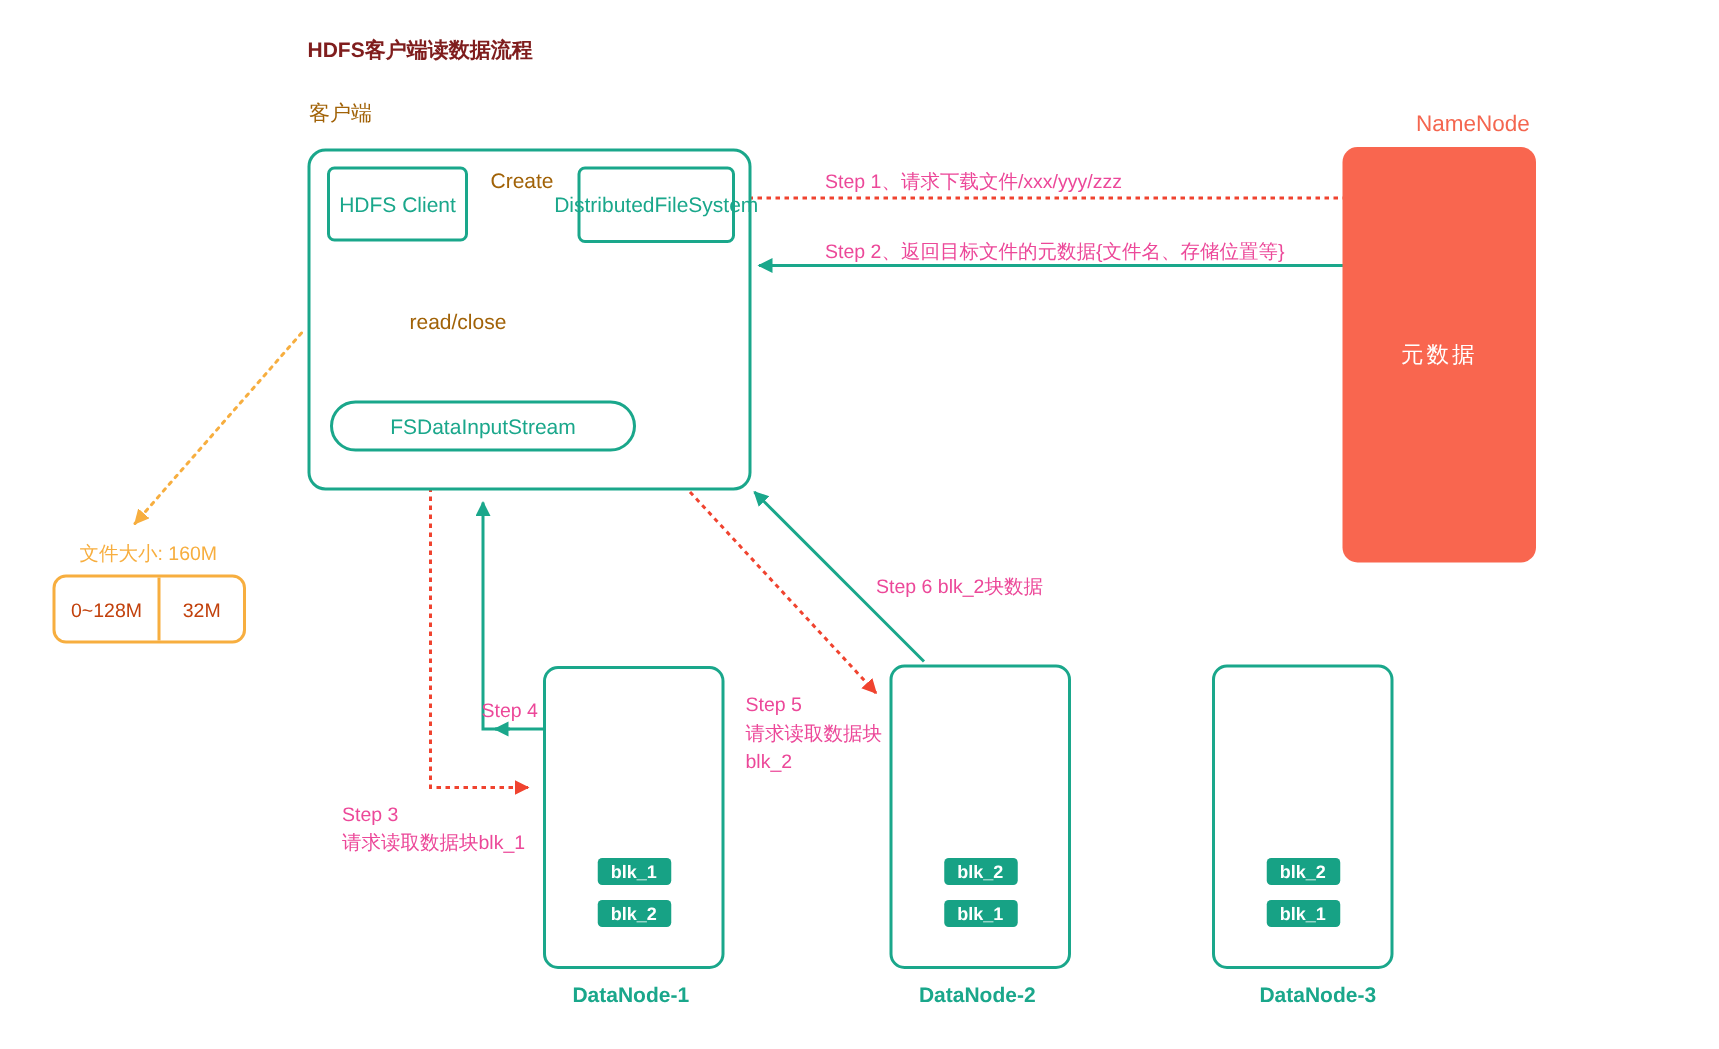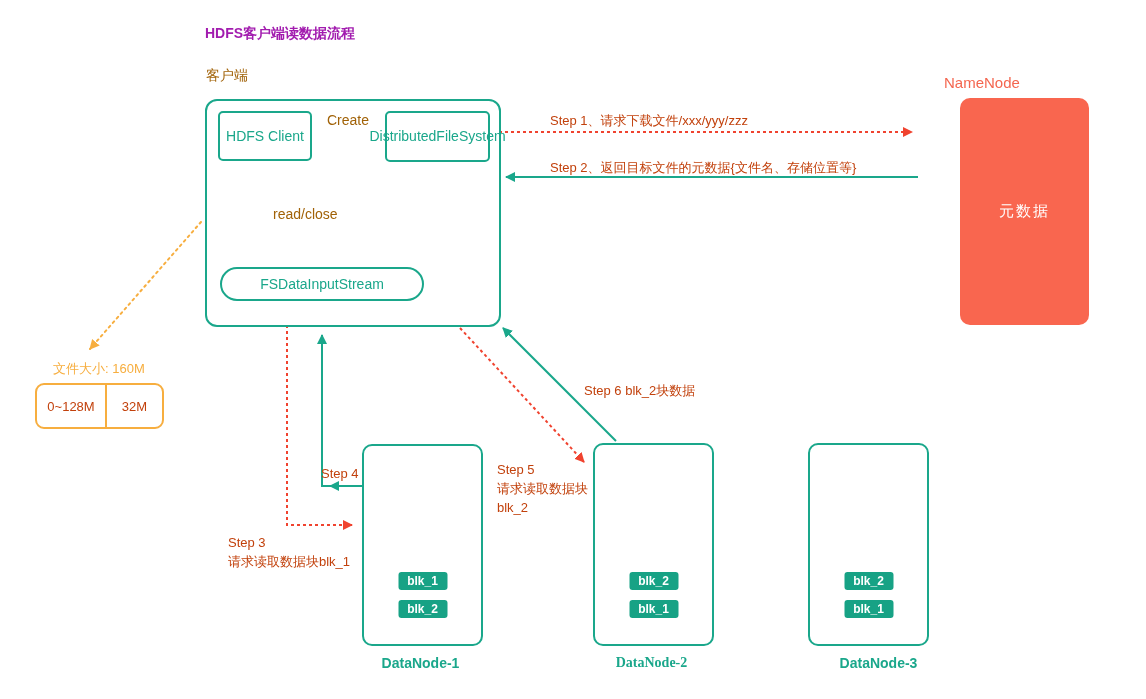--- a/index.html
+++ b/index.html
@@ -7,39 +7,39 @@
     position:relative;width:1146px;height:699px;background:#ffffff;overflow:hidden;
     font-family:"Liberation Sans","DejaVu Sans",sans-serif;
   }
   .abs{position:absolute;}
   svg.layer{position:absolute;left:0;top:0;pointer-events:none;}
   
   .teal-box{border:2px solid #1aa78b;border-radius:12px;background:#fff;}
   .teal-inner{border:2px solid #1aa78b;border-radius:5px;background:#fff;color:#1aa78b;
     display:flex;align-items:center;justify-content:center;font-size:14px;}
   .teal-text{color:#a16207;font-size:14px;}
-  .red-text{color:#c2410c;font-size:13px;line-height:19px;}
+  .red-text{color:#ec4899;font-size:13px;line-height:19px;}
   .orange-text{color:#f7ae3f;font-size:13px;}
   
   .namenode{background:#f9664f;border-radius:10px;display:flex;align-items:center;justify-content:center;}
   .namenode-label{color:#f4664f;font-size:15px;}
   .namenode-content{color:#ffffff;font-size:15px;letter-spacing:2px;}
   
   .file-box{border:2px solid #f7ae3f;border-radius:9px;display:flex;}
   .file-cell{display:flex;align-items:center;justify-content:center;color:#c2410c;font-size:13px;}
   .file-cell.left{width:68px;border-right:2px solid #f7ae3f;}
   .file-cell.right{flex:1;}
   
   .dn-box{border:2px solid #1aa78b;border-radius:10px;background:#fff;}
   .blk-stack{position:absolute;left:50%;bottom:26px;transform:translateX(-50%);
     display:flex;flex-direction:column;gap:10px;align-items:flex-start;}
   .blk{width:49px;height:18px;background:#17a285;border-radius:3px;color:#fff;
     font-size:12px;font-weight:bold;display:flex;align-items:center;justify-content:center;}
   .dn-label{color:#1aa78b;font-size:14px;font-weight:bold;text-align:center;}
-  .title{color:#a21caf;font-size:14px;font-weight:bold;}
+  .title{color:#7f1d1d;font-size:14px;font-weight:bold;}
   .watermark{color:#cccccc;font-size:18px;}
 </style>
 </head>
 <body>
 
 <div id="canvas">
 
   <svg class="layer" width="1146" height="699" viewBox="0 0 1146 699">
     <defs>
       <marker id="ah-teal" markerUnits="userSpaceOnUse" markerWidth="11" markerHeight="11" refX="9" refY="5" orient="auto">
@@ -84,21 +84,21 @@
   <div class="abs teal-inner" style="left:385px;top:111px;width:101px;height:47px;flex-direction:row;line-height:17px;">
     <span>Distributed</span>
     <span>FileSystem</span>
   </div>
   <div class="abs teal-text" style="left:273px;top:206px;">read/close</div>
   <div class="abs teal-inner" style="left:220px;top:267px;width:200px;height:30px;border-radius:17px;">
     <span>FSDataInputStream</span>
   </div>
 
   <div class="abs namenode-label" style="left:944px;top:74px;">NameNode</div>
-  <div class="abs namenode" style="left:960px;top:98px;width:129px;height:227px;">
+  <div class="abs namenode" style="left:895px;top:98px;width:129px;height:277px;">
     <span class="namenode-content">元数据</span>
   </div>
 
   <div class="abs red-text" style="left:550px;top:111px;">Step 1、请求下载文件/xxx/yyy/zzz</div>
   <div class="abs red-text" style="left:550px;top:158px;">Step 2、返回目标文件的元数据{文件名、存储位置等}</div>
 
   <div class="abs orange-text" style="left:53px;top:360px;">文件大小: 160M</div>
   <div class="abs file-box" style="left:35px;top:383px;width:125px;height:42px;">
     <div class="file-cell left">0~128M</div>
     <div class="file-cell right">32M</div>
@@ -123,21 +123,21 @@
     </div>
   </div>
   <div class="abs dn-label" style="left:362px;top:655px;width:117px;">DataNode-1</div>
 
   <div class="abs dn-box" style="left:593px;top:443px;width:117px;height:199px;">
     <div class="blk-stack">
       <div class="blk">blk_2</div>
       <div class="blk">blk_1</div>
     </div>
   </div>
-  <div class="abs dn-label" style="left:593px;top:655px;width:117px;font-family:Liberation Serif, serif;">DataNode-2</div>
+  <div class="abs dn-label" style="left:593px;top:655px;width:117px;">DataNode-2</div>
 
   <div class="abs dn-box" style="left:808px;top:443px;width:117px;height:199px;">
     <div class="blk-stack">
       <div class="blk">blk_2</div>
       <div class="blk">blk_1</div>
     </div>
   </div>
   <div class="abs dn-label" style="left:820px;top:655px;width:117px;">DataNode-3</div>
 
   <div class="abs watermark" style="left:960px;top:657px;margin-top:44px;">@稀土掘金技术社区</div>

